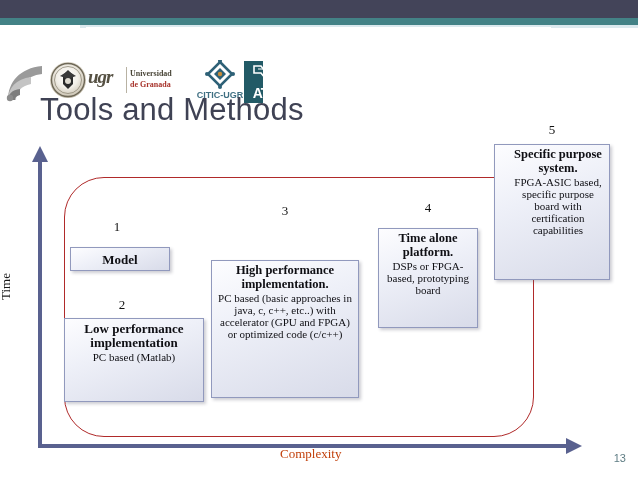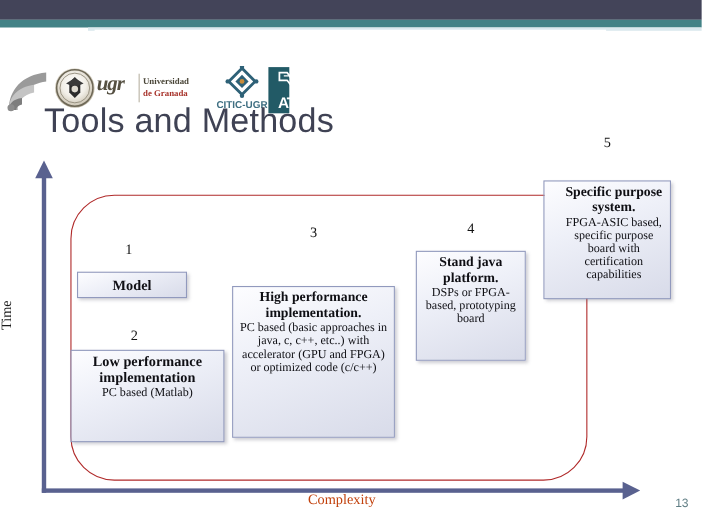--- a/index.html
+++ b/index.html
@@ -172,21 +172,21 @@
   #box-3 .stage-desc{font-size:11px;margin-top:1px;}
   #num-3{left:273px;top:203px;}
 
   
   #box-4{left:378px;top:228px;width:100px;height:100px;}
   #box-4 .stage-title{font-size:12.5px;}
   #box-4 .stage-desc{font-size:11px;margin-top:1px;}
   #num-4{left:416px;top:200px;}
 
   
-  #box-5{left:494px;top:164px;width:116px;height:108px;padding-left:16px;}
+  #box-5{left:494px;top:144px;width:116px;height:136px;padding-left:16px;}
   #box-5 .stage-title{font-size:12.5px;}
   #box-5 .stage-desc{font-size:11px;margin-top:1px;}
   #num-5{left:540px;top:122px;}
 
   
   #slide-number{
     position:absolute;right:12px;top:452px;
     font-family:"Liberation Sans", sans-serif;
     font-size:11px;color:#5f7d84;
   }
@@ -281,21 +281,21 @@
   <span class="stage-title">Low performance implementation</span>
   <span class="stage-desc">PC based (Matlab)</span>
 </div>
 
 <div class="stage-box" id="box-3">
   <span class="stage-title">High performance implementation.</span>
   <span class="stage-desc">PC based (basic approaches in java, c, c++, etc..) with accelerator (GPU and FPGA) or optimized code (c/c++)</span>
 </div>
 
 <div class="stage-box" id="box-4">
-  <span class="stage-title">Stand java platform.</span>
+  <span class="stage-title">Time alone platform.</span>
   <span class="stage-desc">DSPs or FPGA-based, prototyping board</span>
 </div>
 
 <div class="stage-box" id="box-5">
   <span class="stage-title">Specific purpose system.</span>
   <span class="stage-desc">FPGA-ASIC based, specific purpose board with certification capabilities</span>
 </div>
 
 <div id="slide-number">13</div>
 

